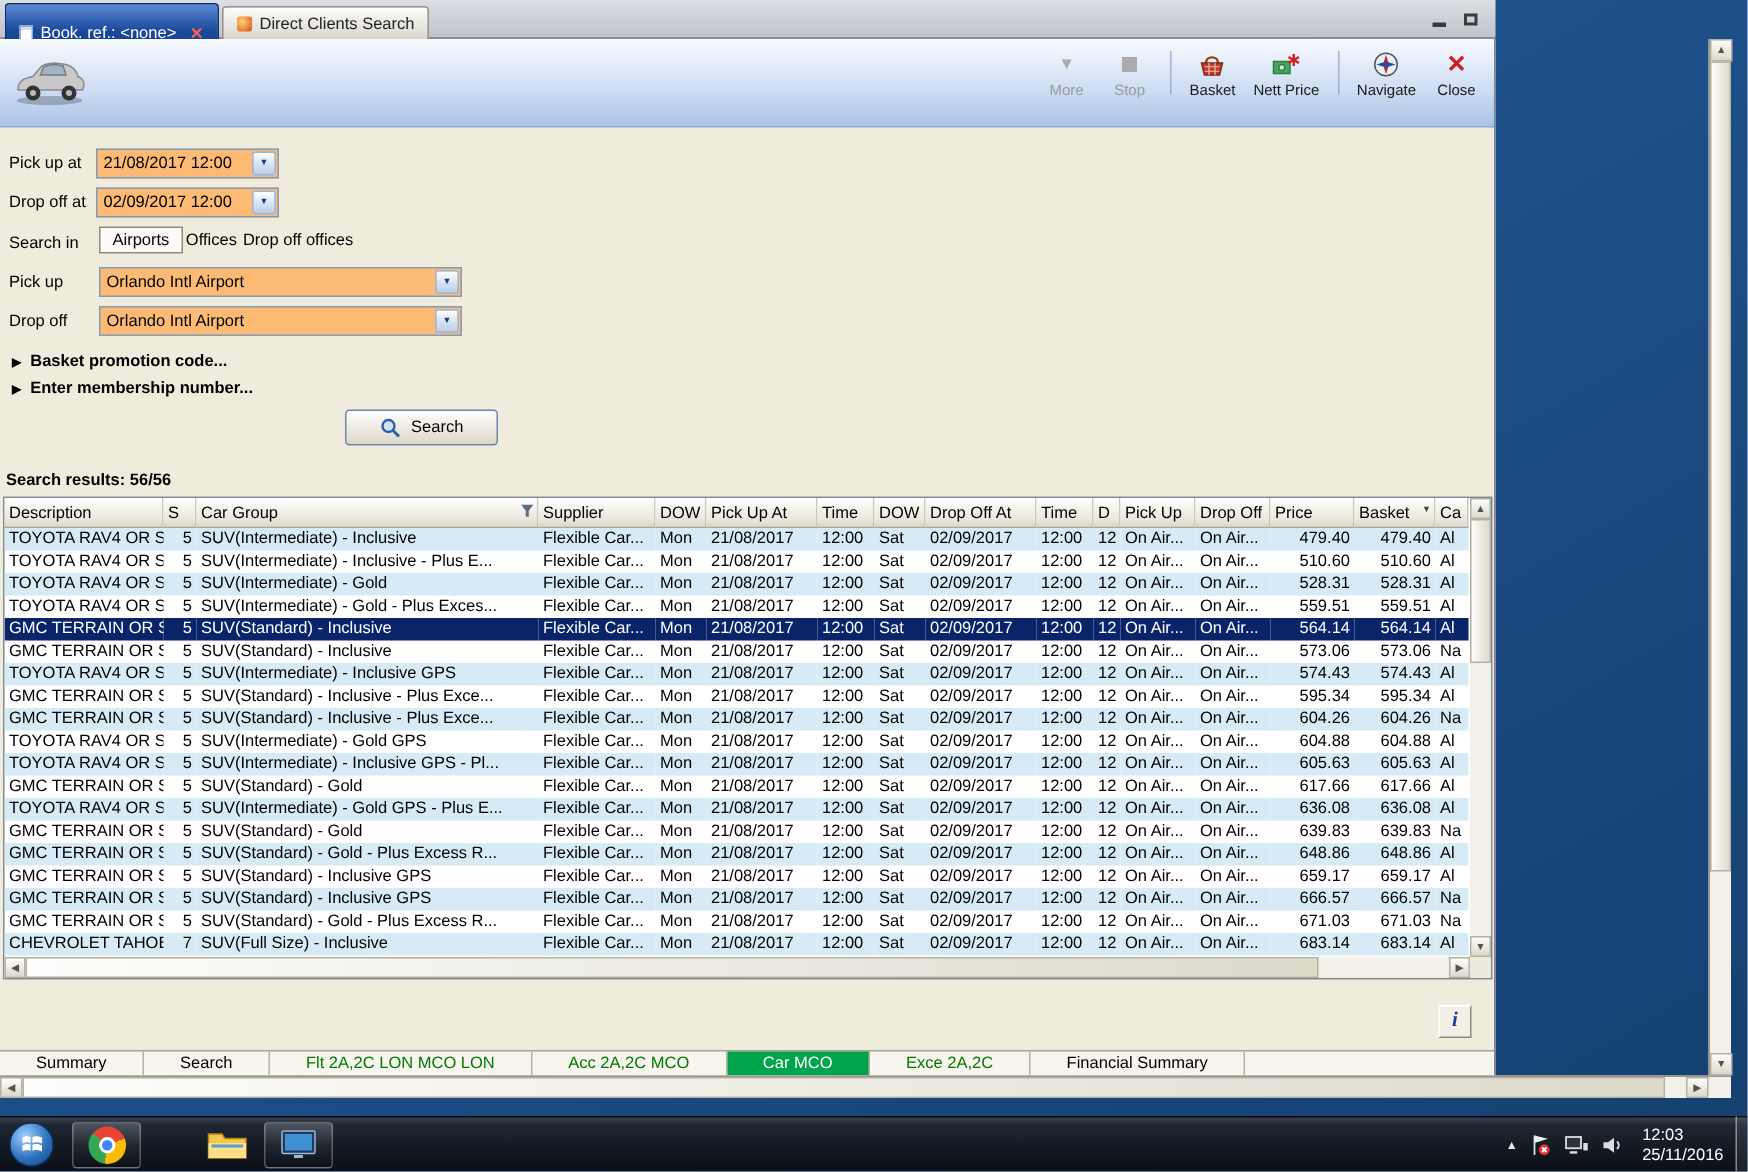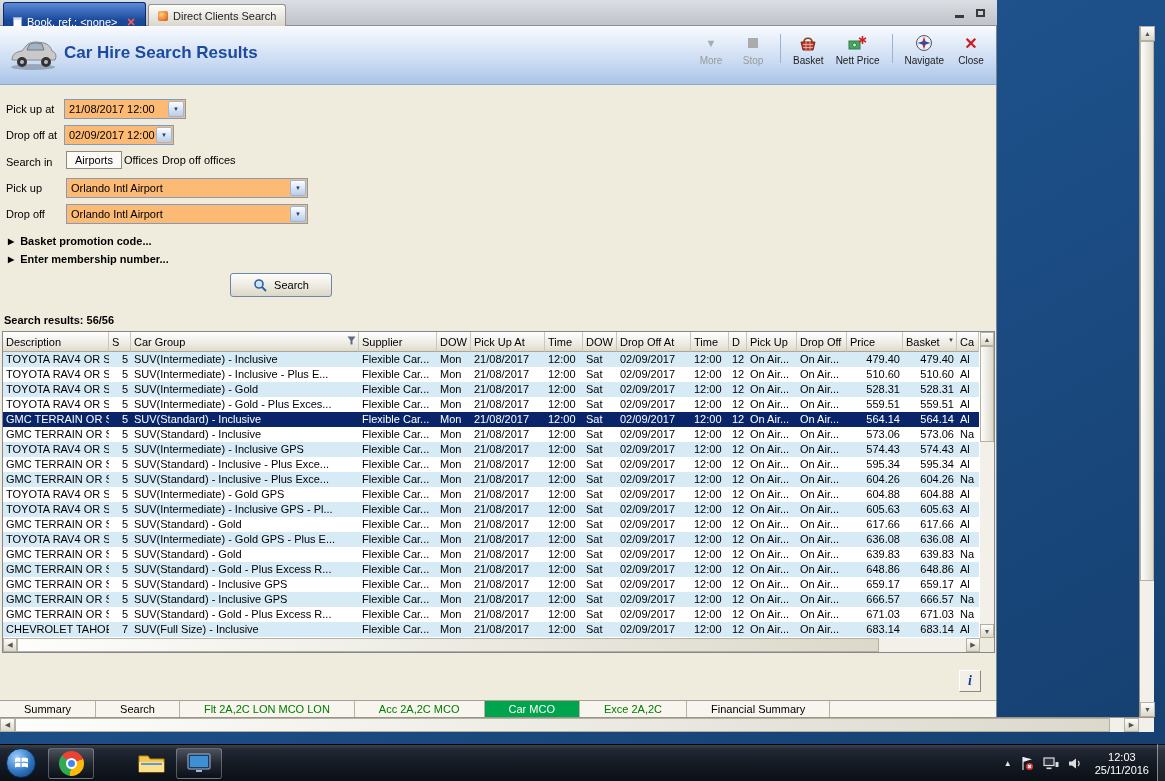--- a/index.html
+++ b/index.html
@@ -116,21 +116,21 @@
   .taskbtn { position:absolute; top:3px; width:46px; height:31px; border:1px solid rgba(255,255,255,.28);
         border-radius:3px; display:flex; align-items:center; justify-content:center;
         background:linear-gradient(rgba(255,255,255,.2),rgba(255,255,255,.06) 50%,rgba(255,255,255,0)); }
   .taskicon { position:absolute; top:7px; display:flex; align-items:center; justify-content:center; }
   .chrome-outer { width:25px; height:25px; border-radius:50%;
         background:conic-gradient(from -50deg, #ea4335 0 33%, #fbbc05 0 66%, #34a853 0 100%);
         display:flex; align-items:center; justify-content:center; }
   .chrome-inner { width:11px; height:11px; border-radius:50%; background:#4285f4; border:2px solid #fff; }
   #tray { position:absolute; right:12px; top:0; height:37px; display:flex; align-items:center; gap:9px; }
   .trayarrow { color:#e8e8e8; font-size:8px; }
-  .clock { color:#fff; font-size:11px; text-align:center; line-height:13px; padding:0 4px; }
+  .clock { color:#fff; font-size:11px; text-align:left; line-height:13px; padding:0 4px; }
   .showdesktop { position:absolute; left:1157px; top:744px; width:8px; height:37px;
         border-left:1px solid rgba(255,255,255,.45); background:rgba(255,255,255,.07); }
 
   
   col.c0{width:106px} col.c1{width:22px} col.c2{width:228px} col.c3{width:78px}
   col.c4{width:34px} col.c5{width:74px} col.c6{width:38px} col.c7{width:34px}
   col.c8{width:74px} col.c9{width:38px} col.c10{width:18px} col.c11{width:50px}
   col.c12{width:50px} col.c13{width:56px} col.c14{width:54px} col.c15{width:22px}
 </style>
 </head>
@@ -163,21 +163,20 @@
     <div class="hdr">
       <svg class="caricon" width="50" height="34" viewBox="0 0 50 34">
         <ellipse cx="25" cy="29" rx="22" ry="3" fill="rgba(0,0,0,.22)"></ellipse>
         <path d="M4 22 C4 16 8 14 14 13 L18 8 C20 5 24 4 29 4 L36 5 C40 6 43 9 44 13 C47 14 48 16 48 19 L47 22 Z" fill="#c9c9c9" stroke="#8a8a8a"></path>
         <path d="M19 12 L21 7 C23 5.5 26 5 29 5 L34 6 L36 12 Z" fill="#9fb4c8" stroke="#7a7a7a"></path>
         <circle cx="14" cy="24" r="5" fill="#333"></circle>
           <circle cx="14" cy="24" r="2" fill="#bbb"></circle>
         <circle cx="38" cy="24" r="5" fill="#333"></circle>
           <circle cx="38" cy="24" r="2" fill="#bbb"></circle>
       </svg>
-      <span class="apptitle">Car Hire Search Results</span>
 
       <div class="toolbar">
         <div class="titem disabled">
           <span class="ticon">
               <span class="more-glyph">▼</span>
             </span>
           <span>More</span>
         </div>
         <div class="titem disabled">
           <span class="ticon">
@@ -229,21 +228,21 @@
         </div>
       </div>
     </div>
 
     <span class="flabel" style="left:6px;top:77px">Pick up at</span>
     <div class="combo" style="left:64px;top:73px;width:122px">
       <span class="cval">21/08/2017 12:00</span>
       <span class="cbtn">▼</span>
     </div>
     <span class="flabel" style="left:6px;top:103px">Drop off at</span>
-    <div class="combo" style="left:64px;top:99px;width:110px">
+    <div class="combo" style="left:64px;top:99px;width:122px">
       <span class="cval">02/09/2017 12:00</span>
       <span class="cbtn">▼</span>
     </div>
 
     <span class="flabel" style="left:6px;top:130px">Search in</span>
     <div class="sitabs">
       <span class="sitab active">Airports</span>
       <span class="sitab">Offices</span>
       <span class="sitab">Drop off offices</span>
     </div>

